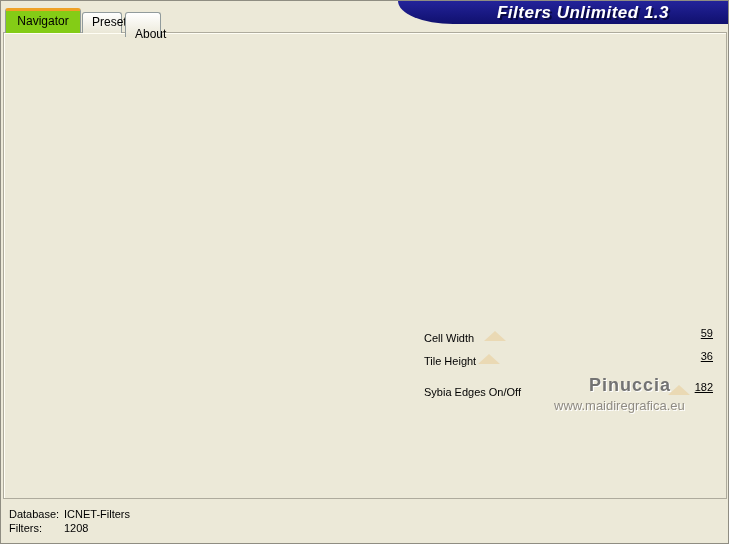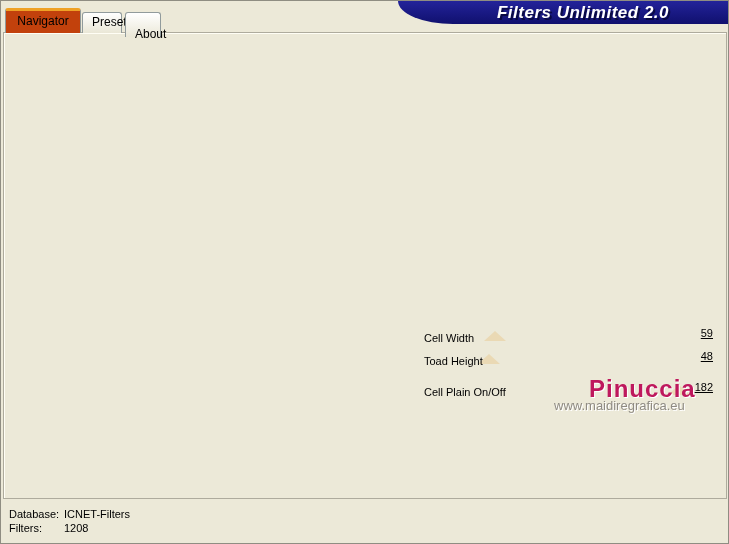--- a/index.html
+++ b/index.html
@@ -17,21 +17,21 @@
   }
   .banner-title{
     font-size:17px; font-weight:bold; font-style:italic; color:#fff;
     letter-spacing:.5px; padding-left:40px;
     text-shadow:2px 2px 0 rgba(0,0,30,.6);
   }
   
   .tab{ position:absolute; box-sizing:border-box; border:1px solid #919b9c; border-bottom:none;
         border-radius:3px 3px 0 0; text-align:center; font-size:12px; cursor:default; z-index:3;}
   .tab.active{ left:4px; top:7px; width:76px; height:25px; line-height:21px;
-        background:#c2410c; border-top:3px solid #efa125;}
+        background:#84cc16; border-top:3px solid #efa125;}
   .tab.inactive{ top:11px; height:21px; line-height:19px;
         background:linear-gradient(#ffffff,#eae7d6);}
   .tab.t1{ left:81px; width:40px; padding:0 9px;}
   .tab.t2{ left:124px; width:36px; padding:12px 9px;}
   
   .tab-panel{ position:absolute; left:2px; top:31px; width:724px; height:467px; box-sizing:border-box;
         background:#ece9d8; border:1px solid #aeab9d; box-shadow:inset 1px 1px 0 #fffef5; z-index:1;}
   
   .list{ position:absolute; background:#fff; border:1px solid #d8d5c6; box-sizing:border-box; overflow:hidden;}
   #cat-list{ left:8px; top:36px; width:201px; height:432px; padding-right:17px;}
@@ -77,22 +77,22 @@
   .slider-row .ticks{ position:absolute; left:0; top:0; right:0; bottom:0;
         background:
           linear-gradient(#dedbce,#dedbce) 48% 0/1px 4px no-repeat,
           linear-gradient(#dedbce,#dedbce) 75% 0/1px 4px no-repeat;}
   .sl-label{ padding-left:6px; position:relative; z-index:2;margin-top:10px;}
   .sl-value{ padding-right:6px; position:relative; z-index:2;text-decoration:underline;}
   .sl-marker{ position:absolute; bottom:0; width:0; height:0; z-index:1;
         border-left:11px solid transparent; border-right:11px solid transparent;
         border-bottom:10px solid #ead9b4;}
   
-  .wm-name{ position:absolute; left:588px; top:374px; font-size:24px; font-weight:bold; letter-spacing:1px;
-        color:#be185d; text-shadow:1px 1px 0 #fff; z-index:4;}
+  .wm-name{ position:absolute; left:588px; top:374px; font-size:18px; font-weight:bold; letter-spacing:1px;
+        color:#737373; text-shadow:1px 1px 0 #fff; z-index:4;}
   .wm-url{ position:absolute; left:553px; top:397px; font-size:13px; color:#8f8b83;
         text-shadow:1px 1px 0 #fff; z-index:4;}
   
   .menu-bar{ position:absolute; left:2px; top:469px; width:724px; height:29px; box-sizing:border-box;
         border-top:1px solid #b5b2a4; box-shadow:inset 0 1px 0 #fffef5; background:#ece9d8;}
   .menu-left{ position:absolute; left:0; top:1px; width:411px; height:27px;
         display:flex; align-items:center; gap:30px; padding-left:24px; box-sizing:border-box;}
   .menu-right{ position:absolute; left:413px; top:1px; right:1px; height:27px; background:#f6f5ee;
         border-left:1px solid #c9c6b8; box-shadow:inset 1px 0 0 #fffef5;
         display:flex; align-items:center; justify-content:flex-end; gap:38px; padding-right:30px; box-sizing:border-box;}
@@ -104,21 +104,21 @@
   .status-row .s-label{ display:inline-block; width:55px;}
   .status-row.r0{ top:8px;}
   .status-row.r1{ top:22px;}
 </style>
 </head>
 <body>
 
 <div class="window">
 
   <div class="banner">
-    <span class="banner-title">Filters Unlimited 2.0</span>
+    <span class="banner-title">Filters Unlimited 1.3</span>
   </div>
 
   <div class="tab active">
     <span>Navigator</span>
   </div>
   <div class="tab inactive t1">
     <span>Presets</span>
   </div>
   <div class="tab inactive t2">
     <span>About</span>
@@ -287,27 +287,27 @@
 
   <div class="slider-rows" id="slider-rows">
       <div class="slider-row">
     <span class="ticks"></span>
     <span class="sl-label">Cell Width</span>
     <span class="sl-value">59</span>
     <span class="sl-marker" style="left: 22%;"></span>
   </div>
       <div class="slider-row">
     <span class="ticks"></span>
-    <span class="sl-label">Toad Height</span>
-    <span class="sl-value">48</span>
+    <span class="sl-label">Tile Height</span>
+    <span class="sl-value">36</span>
     <span class="sl-marker" style="left: 20%;"></span>
   </div>
       <div class="slider-row">
     <span class="ticks"></span>
-    <span class="sl-label">Cell Plain On/Off</span>
+    <span class="sl-label">Sybia Edges On/Off</span>
     <span class="sl-value">182</span>
     <span class="sl-marker" style="left: 83%;"></span>
   </div>
       <div class="slider-row empty">
     <span class="ticks"></span>
 
   </div>
       <div class="slider-row empty">
     <span class="ticks"></span>
 

